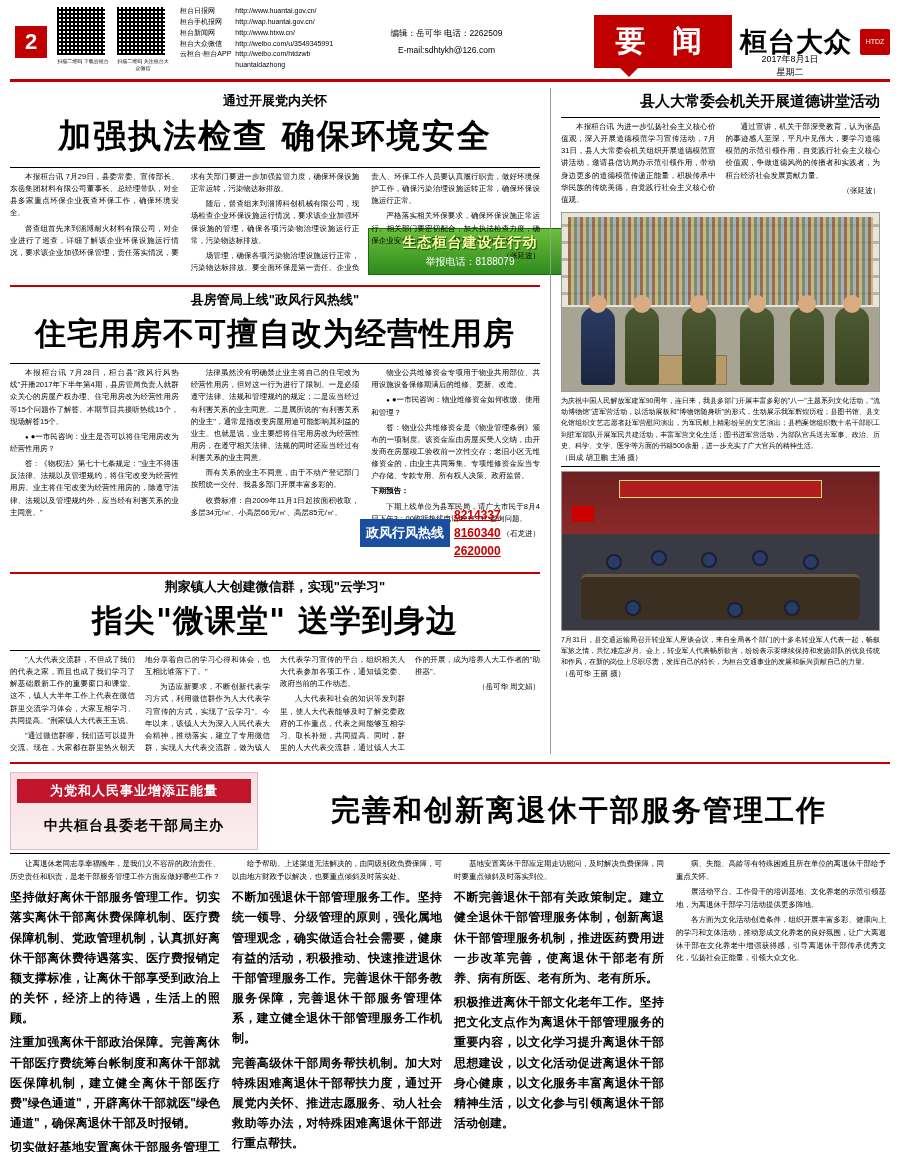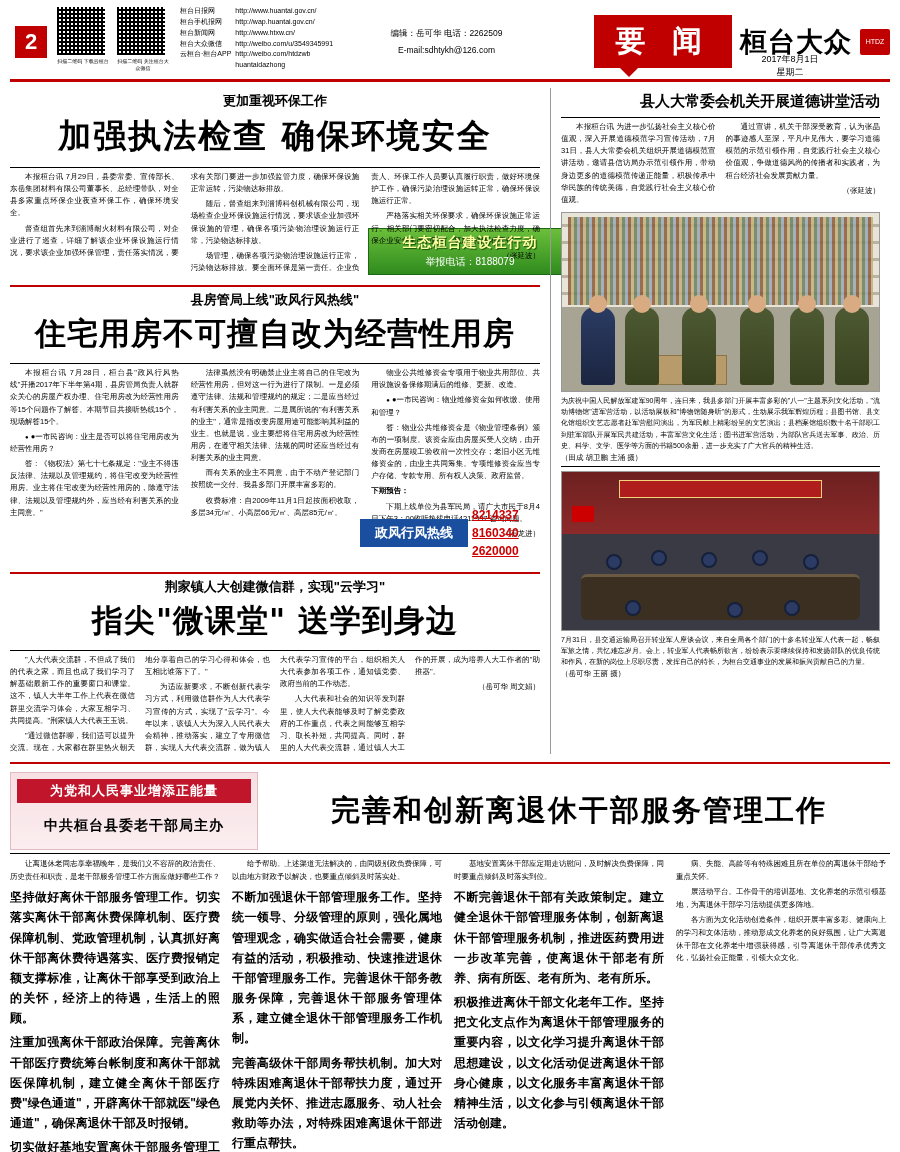--- a/index.html
+++ b/index.html
@@ -147,21 +147,21 @@
   .photo-meet .wall { position:absolute; top:0; left:0; right:0; height:62px; background: linear-gradient(#6d2020,#8c2a2a); }
   .photo-meet .banner { position:absolute; top:8px; left:18%; right:18%; height:18px; background:#b01d1d; border:1px solid #f0d37a; }
   .photo-meet .flag { position:absolute; top:34px; left:10px; width:22px; height:16px; background:#c00; }
   .photo-meet .table { position:absolute; bottom:10px; left:6%; right:6%; height:46px; background:#3b2f22; border-top:3px solid #6a5a42; border-radius:6px;}
   .photo-meet .head { position:absolute; width:16px; height:16px; border-radius:50%; background:#2b3b63; border:2px solid #16203a;}
 
   
   .zfhf {
     margin-top: 6px; display: flex; align-items: center; gap: 4px;
   }
-  .zfhf .t { background:#1a4fa0; color:#fff; font-size: 13px; font-weight:bold; padding: 5px 15px; }
+  .zfhf .t { background:#1a4fa0; color:#fff; font-size: 13px; font-weight:bold; padding: 5px 6px; }
   .zfhf .n { font-size: 12px; line-height: 1.5; color:#c00; font-weight:bold;text-decoration:underline;}
 
   
   .bottom-banner { display: flex; align-items: center; margin-top: 8px; gap: 10px; }
   .pink-box {
     width: 248px; background: linear-gradient(#f7dfe3,#fbeef0); border: 1px solid #e3b9c2;
     padding: 6px; position: relative; height: 78px;
   }
   .pink-box .p1 { background:#c0152a; color:#fff; font-size: 13px; font-weight:bold; text-align:center; padding: 3px 0; letter-spacing:1px;}
   .pink-box .p2 { font-size: 14px; font-weight:bold; text-align:center; margin-top: 14px; letter-spacing:1px;}
@@ -224,21 +224,21 @@
       <div class="date-line">
         <span>2017年8月1日</span><br>
         <span>星期二</span>
       </div>
     </div>
   </div>
 
   <div class="sec-top">
 
     <div class="col-left-2">
-      <div class="kicker">更加重视环保工作</div>
+      <div class="kicker">通过开展党内关怀</div>
       <div class="headline-xl">加强执法检查  确保环境安全</div>
       <hr class="hr-thin">
       <div class="body3">
         <p class="para">本报桓台讯  7月29日，县委常委、宣传部长、东岳集团材料有限公司董事长、总经理带队，对全县多家重点环保企业夜查环保工作，确保环境安全。</p>
         <p class="para">督查组首先来到淄博耐火材料有限公司，对企业进行了巡查，详细了解该企业环保设施运行情况，要求该企业加强环保管理，责任落实情况，要求有关部门要进一步加强监管力度，确保环保设施正常运转，污染物达标排放。</p>
         <p class="para">随后，督查组来到淄博科创机械有限公司，现场检查企业环保设施运行情况，要求该企业加强环保设施的管理，确保各项污染物治理设施运行正常，污染物达标排放。</p>
         <p class="para">场管理，确保各项污染物治理设施运行正常，污染物达标排放。要全面环保是第一责任。企业负责人、环保工作人员要认真履行职责，做好环境保护工作，确保污染治理设施运转正常，确保环保设施运行正常。</p>
         <p class="para">严格落实相关环保要求，确保环保设施正常运行。相关部门要密切配合，加大执法检查力度，确保企业安全生产的同时，更加重视环保工作。</p>
         <div class="byline">（张延波）</div>
       </div>

